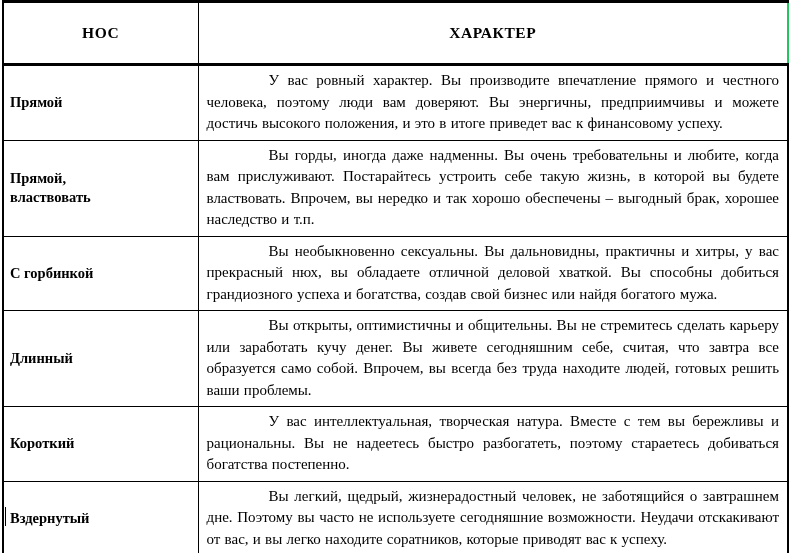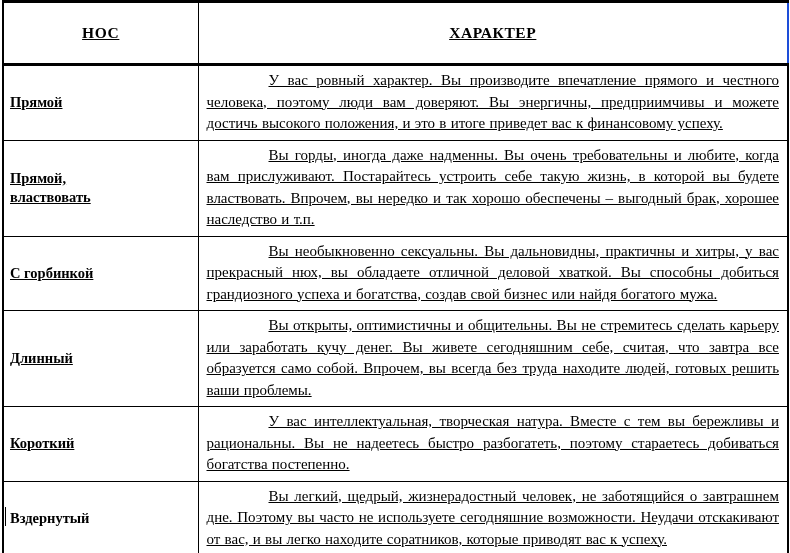--- a/index.html
+++ b/index.html
@@ -14,21 +14,20 @@
     font-family: "Liberation Serif", "DejaVu Serif", serif;
     color: #000000;
   }
 
   .page {
     position: relative;
     width: 790px;
     height: 553px;
     background: #ffffff;
     box-sizing: border-box;
-    text-decoration: underline;
   }
 
   table.nose-table {
     border-collapse: collapse;
     table-layout: fixed;
     width: 785px;
     margin-left: 2px;
     margin-top: 0;
   }
 
@@ -43,21 +42,21 @@
     border-right: 1px solid #000;
     height: 60px;
     vertical-align: middle;
     text-align: center;
     font-weight: bold;
     font-size: 15.5px;
     letter-spacing: 0.6px;
     padding: 0;
   }
   thead th.th-nose  { border-left: 2px solid #000; }
-  thead th.th-trait { border-right: 2px solid #1d4ed8; }
+  thead th.th-trait { border-right: 2px solid #22c55e; }
 
   
   tbody td {
     border-bottom: 1px solid #000;
     border-left: 1px solid #000;
     border-right: 1px solid #000;
     padding: 0;
     vertical-align: middle;
   }
   tbody td.cell-nose {

